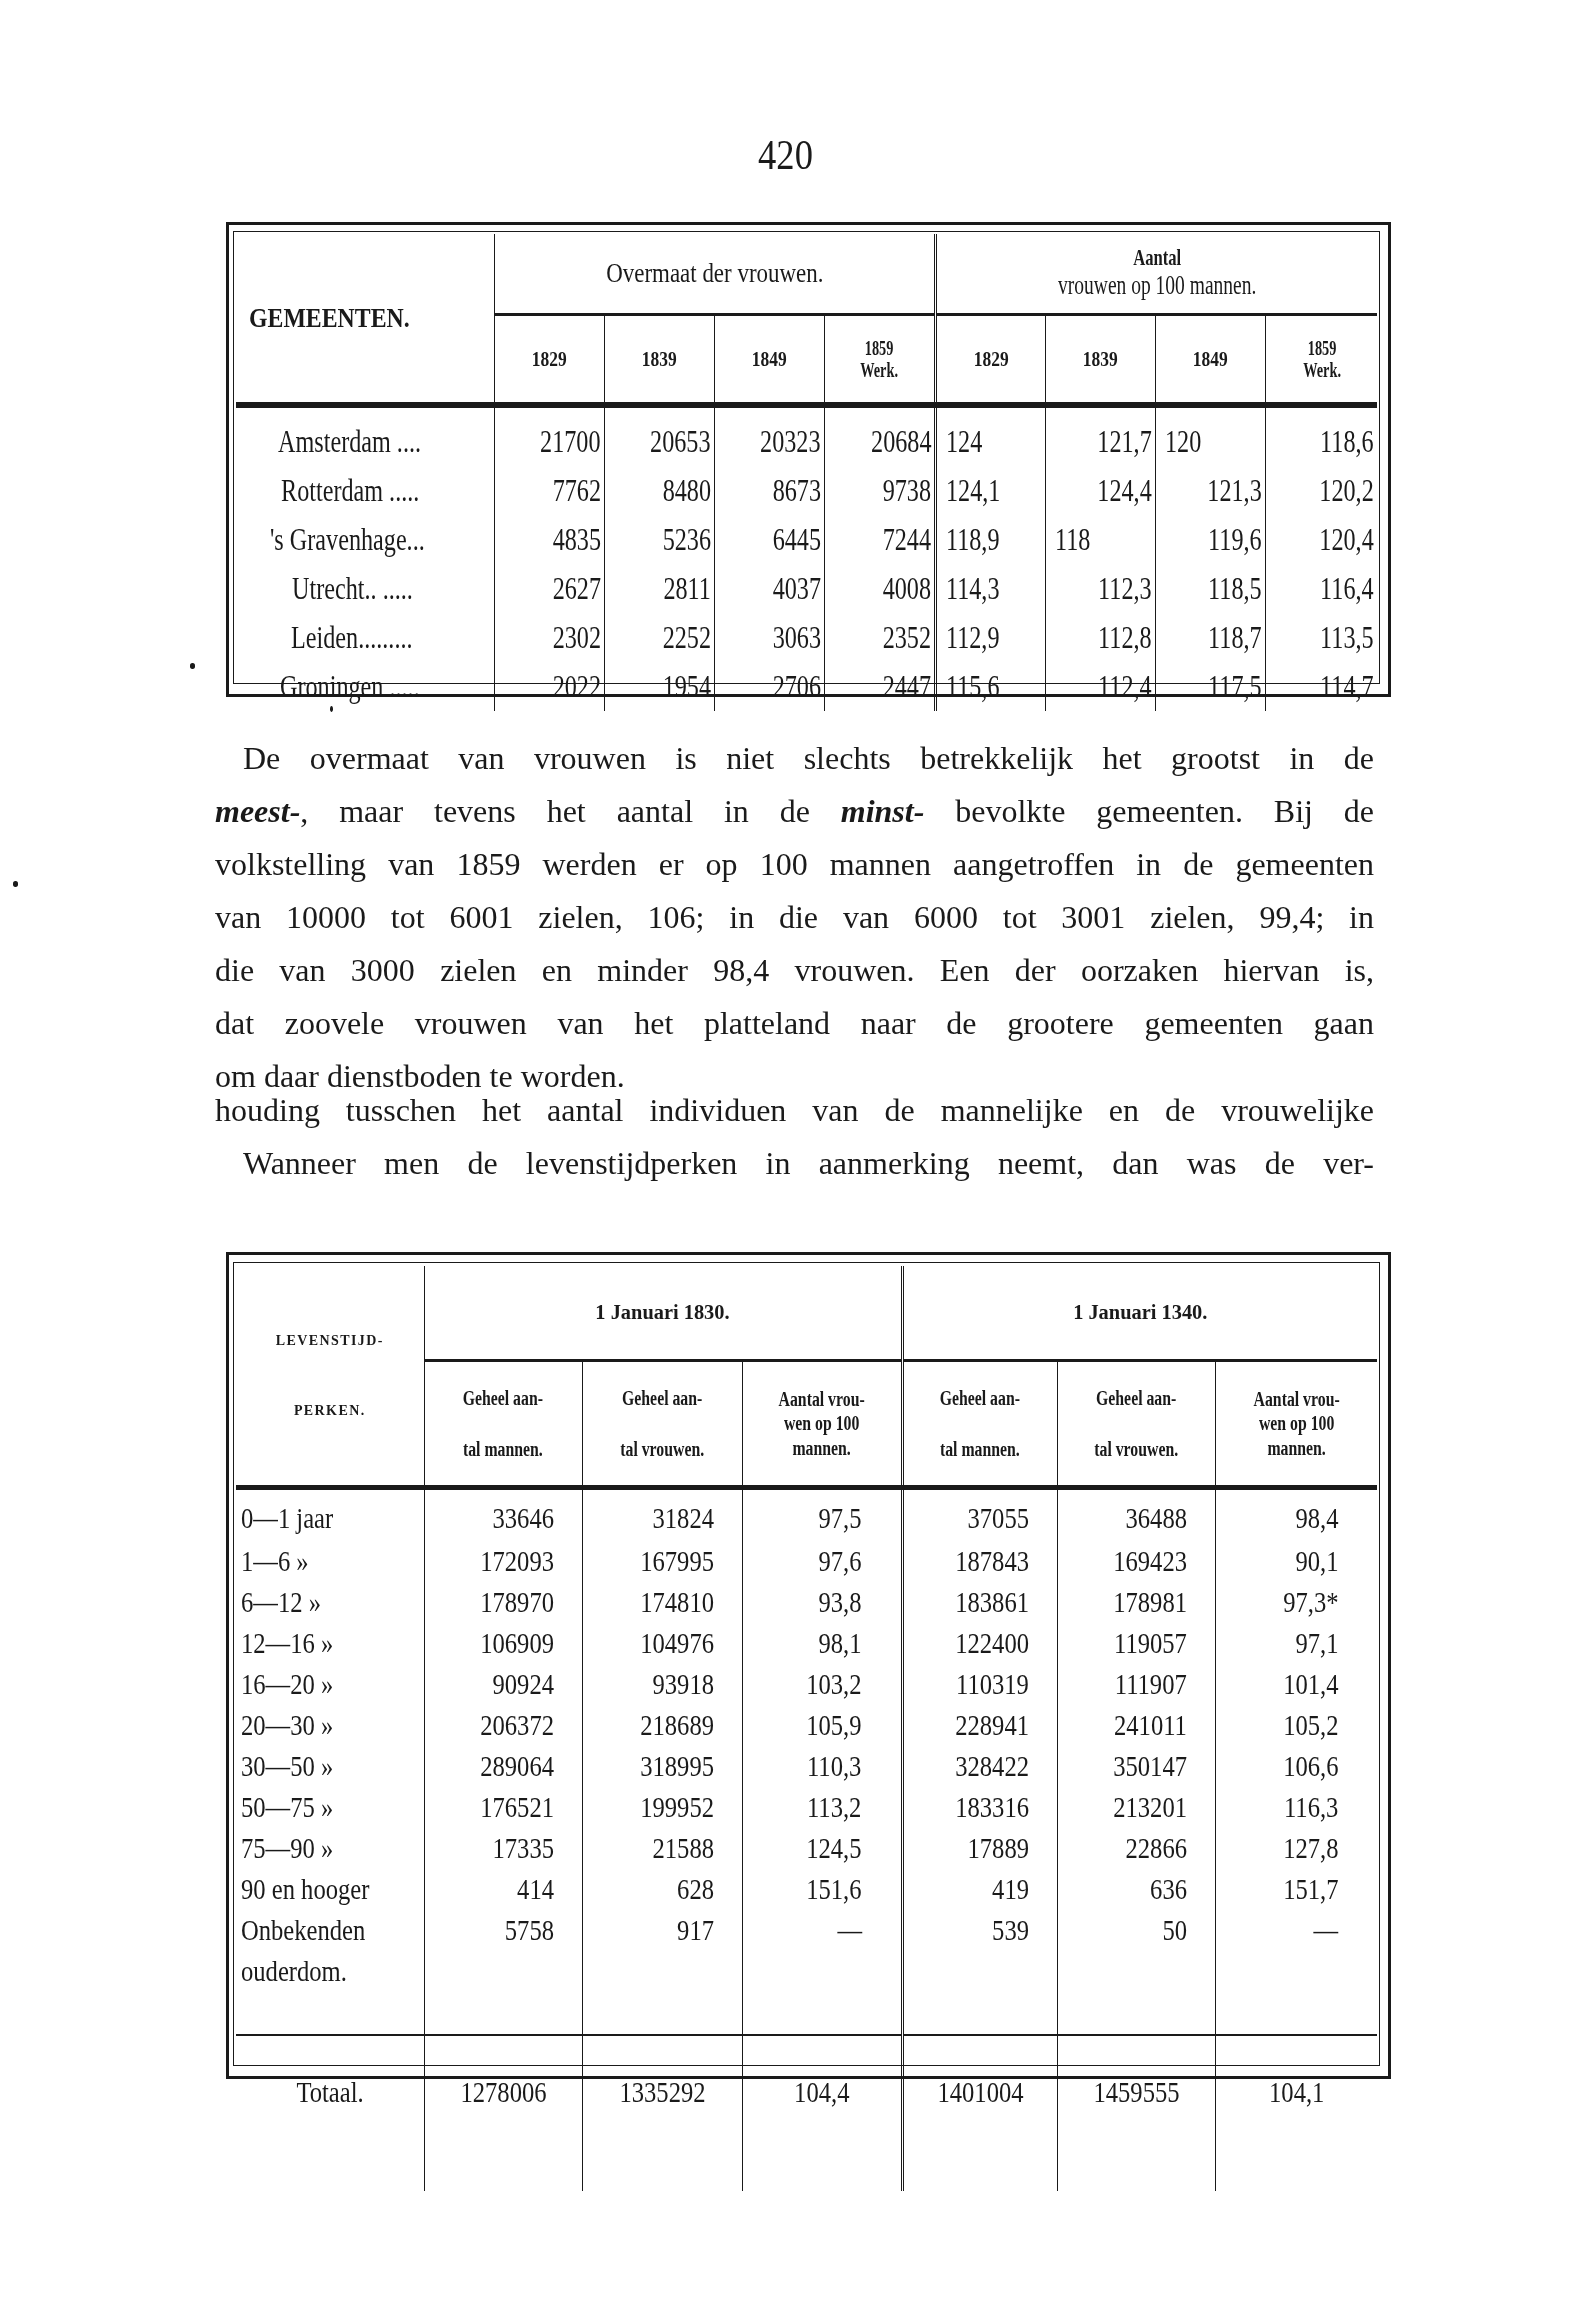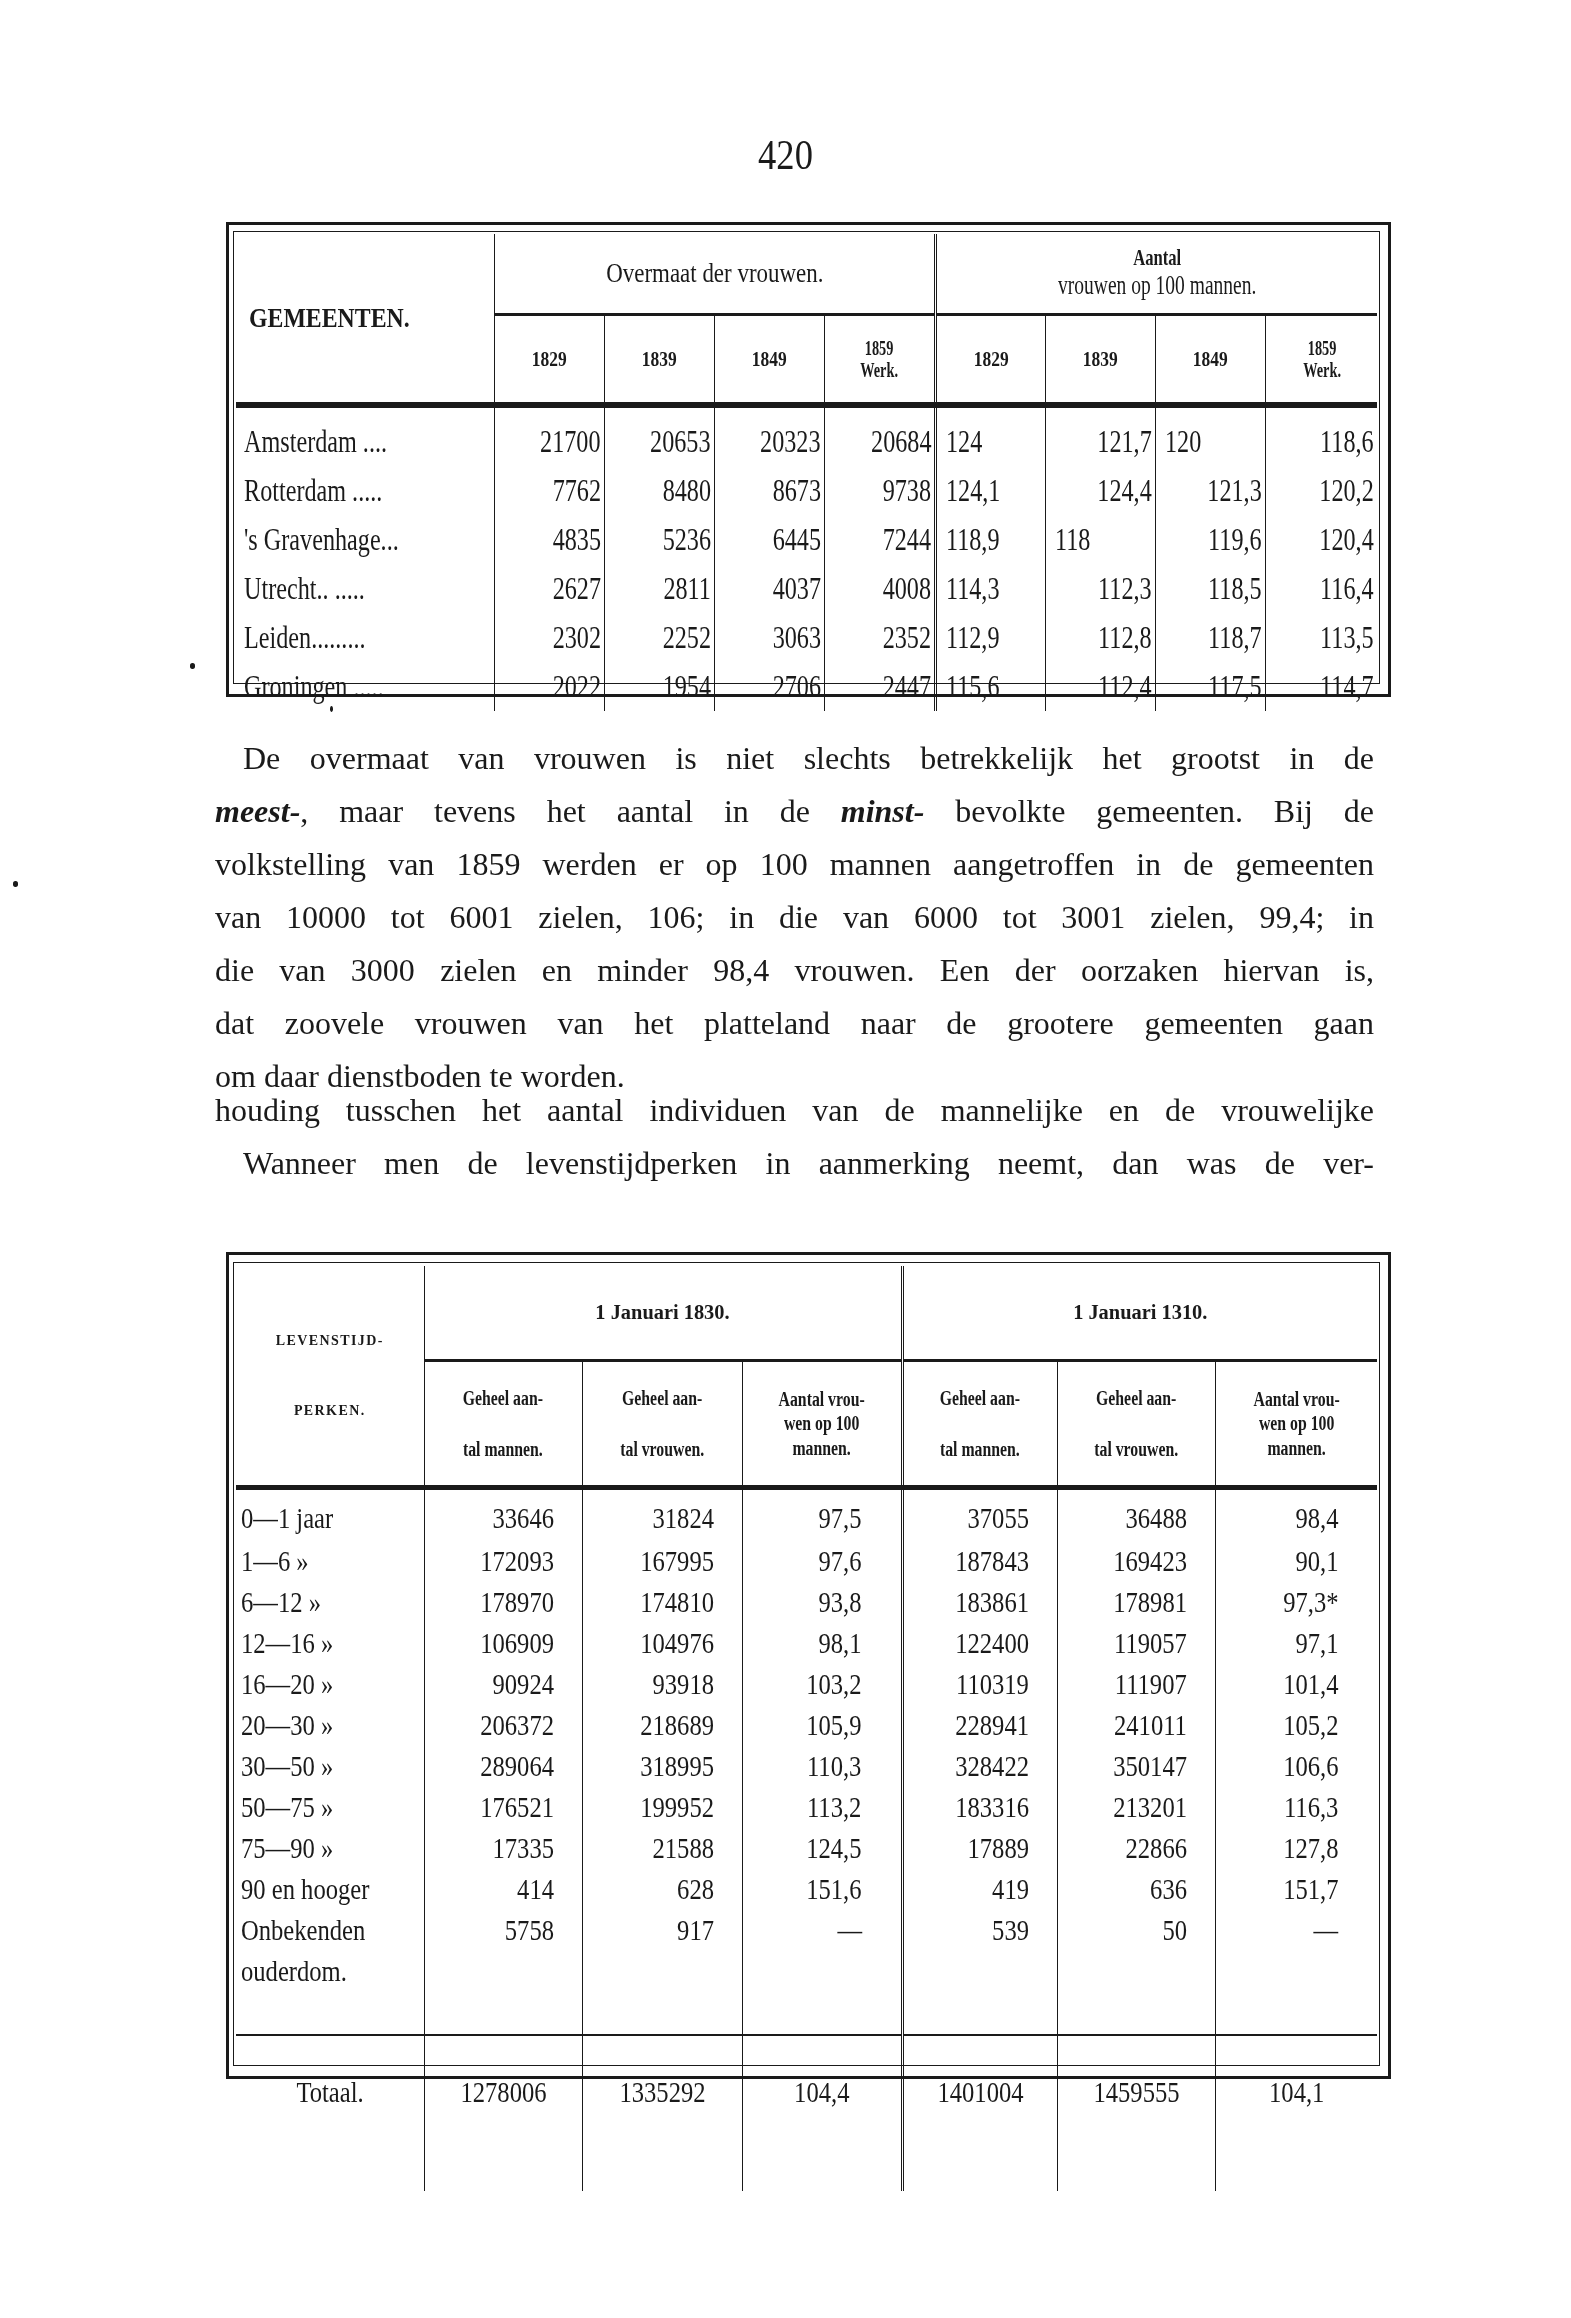--- a/index.html
+++ b/index.html
@@ -17,21 +17,21 @@
   #t1 th.first, #t1 td.first { border-left: none; }
   #t1 .hdr-group { height: 79px; font-size: 27px; text-align: center; vertical-align: middle; font-family: "Liberation Serif", serif; }
   #t1 .hdr-group span { display:inline-block; transform: scaleX(0.85); line-height: 1.05; }
   #t1 .hdr-gem { font-size: 28px; text-align: left; padding-left: 13px; vertical-align: middle; font-family: "Liberation Serif", serif; font-weight: bold; }
   #t1 .hdr-gem span { display:inline-block; transform: scaleX(0.85); transform-origin: left; }
   #t1 .hdr-year { height: 86px; border-top: 3.7px solid #1a1a1a; font-size: 21.3px; text-align: center; vertical-align: middle; font-family: "Liberation Serif", serif; font-weight: bold; line-height: 1.05; }
   #t1 .hdr-year span { display:inline-block; transform: scaleX(0.82); }
   #t1 tbody tr.firstrow td { border-top: 6.5px solid #1a1a1a; padding-top: 9.3px; }
   #t1 tbody td { font-size: 31px; height: 49px; font-family: "Liberation Serif", serif; vertical-align: middle; }
   #t1 tbody td span { display:inline-block; transform: scaleX(0.78); }
-  #t1 tbody td.name { text-align: left; padding-left: 8.3px; white-space: nowrap; }
+  #t1 tbody td.name { text-align: center; padding-left: 8.3px; white-space: nowrap; }
   #t1 tbody td.name span { transform-origin: left; }
   #t1 tbody td.num { text-align: right; padding-right: 2.8px; }
   #t1 tbody td.num span { transform-origin: right; }
   #t1 tbody td.ratio { text-align: right; padding-right: 3.7px; }
   #t1 tbody td.ratio span { transform-origin: right; }
   #t1 tbody td.ratio.lft { text-align: left; padding-left: 9.3px; }
   #t1 tbody td.ratio.lft span { transform-origin: left; }
   #t1 .dbl { border-left: 3.7px double #1a1a1a !important; }
 
   
@@ -205,21 +205,21 @@
       <col style="width:158px">
       <col style="width:162px">
   </colgroup>
   <thead>
     <tr>
       <th class="first hdr-lev" rowspan="2">
         <span style="display:block;">LEVENSTIJD-</span>
         <span style="display:block;">PERKEN.</span>
       </th>
       <th class="hdr-date" colspan="3">1 Januari 1830.</th>
-      <th class="hdr-date dbl" colspan="3">1 Januari 1310.</th>
+      <th class="hdr-date dbl" colspan="3">1 Januari 1340.</th>
     </tr>
     <tr>
       <th class="hdr-sub"><span><span style="display:block">Geheel aan-</span><span style="display:block;height:27px"></span><span style="display:block">tal mannen.</span></span></th>
       <th class="hdr-sub"><span><span style="display:block">Geheel aan-</span><span style="display:block;height:27px"></span><span style="display:block">tal vrouwen.</span></span></th>
       <th class="hdr-sub"><span><span style="display:block">Aantal vrou-</span><span style="display:block">wen op 100</span><span style="display:block">mannen.</span></span></th>
       <th class="hdr-sub dbl"><span><span style="display:block">Geheel aan-</span><span style="display:block;height:27px"></span><span style="display:block">tal mannen.</span></span></th>
       <th class="hdr-sub"><span><span style="display:block">Geheel aan-</span><span style="display:block;height:27px"></span><span style="display:block">tal vrouwen.</span></span></th>
       <th class="hdr-sub"><span><span style="display:block">Aantal vrou-</span><span style="display:block">wen op 100</span><span style="display:block">mannen.</span></span></th>
     </tr>
   </thead>

